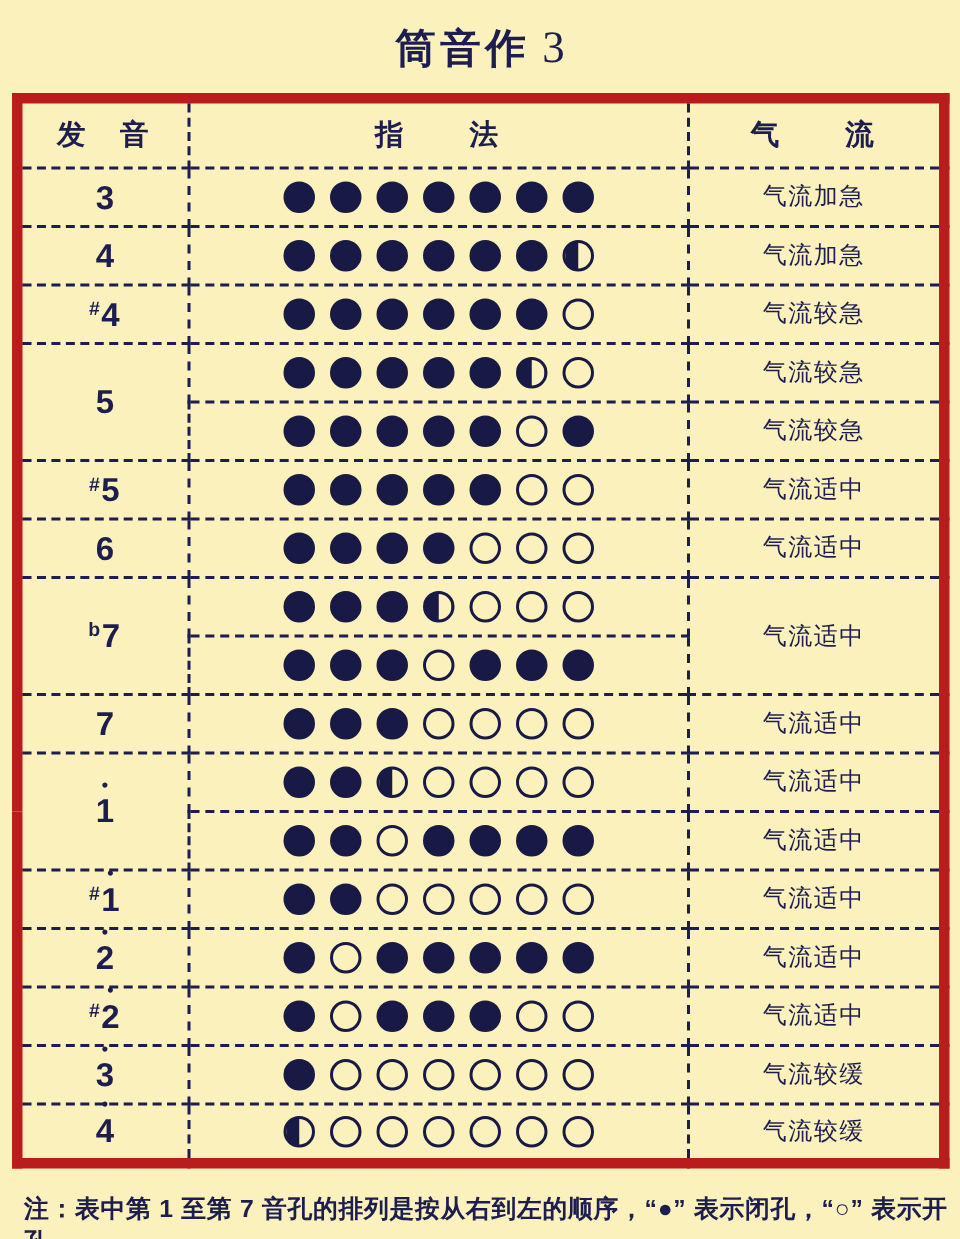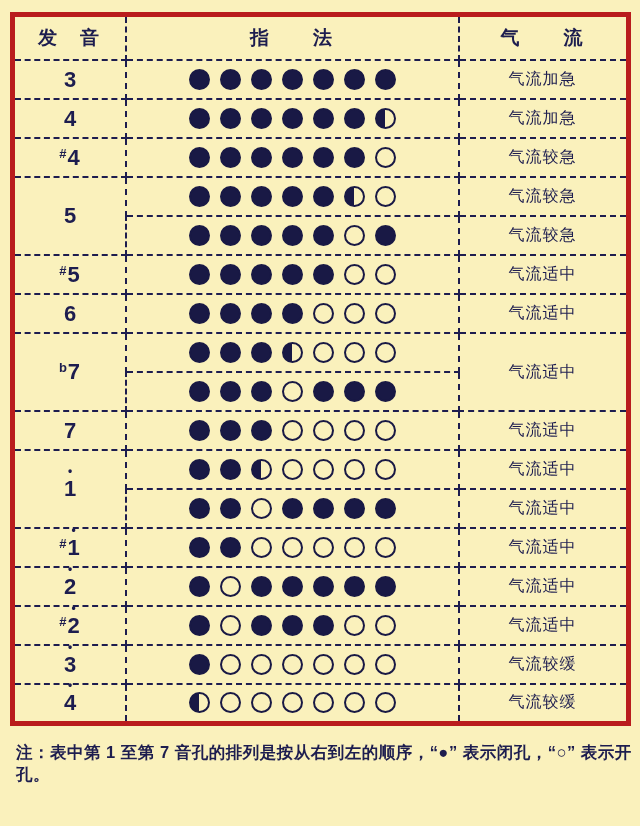--- a/index.html
+++ b/index.html
@@ -26,21 +26,21 @@
     font-size:30px;
     letter-spacing:0;
     margin-left:8px;
   }
   table.chart{
     border-collapse:collapse;
     margin:12px auto 0 auto;
     width:610px;
     table-layout:fixed;
   }
-  table.chart{border:5px solid #b91c1c;}
+  table.chart{border:7px solid #b91c1c;}
   .chart th,.chart td{
     border:2px dashed #1d1d4f;
     padding:0;
     text-align:center;
     vertical-align:middle;
   }
   .chart thead th{
     height:42px;
     font-size:19px;
     font-weight:bold;
@@ -98,20 +98,21 @@
     font-weight:bold;
     color:#1d1d4f;
     letter-spacing:0.5px;
   }
 </style>
 </head>
 <body>
 
 <div class="page">
 
+  <h1 class="title"><span>筒音作</span><span class="title-num">3</span></h1>
 
   <table class="chart">
     <thead>
       <tr>
         <th class="col-note">发　音</th>
         <th class="col-holes">指　　法</th>
         <th class="col-air">气　　流</th>
       </tr>
     </thead>
     <tbody>

